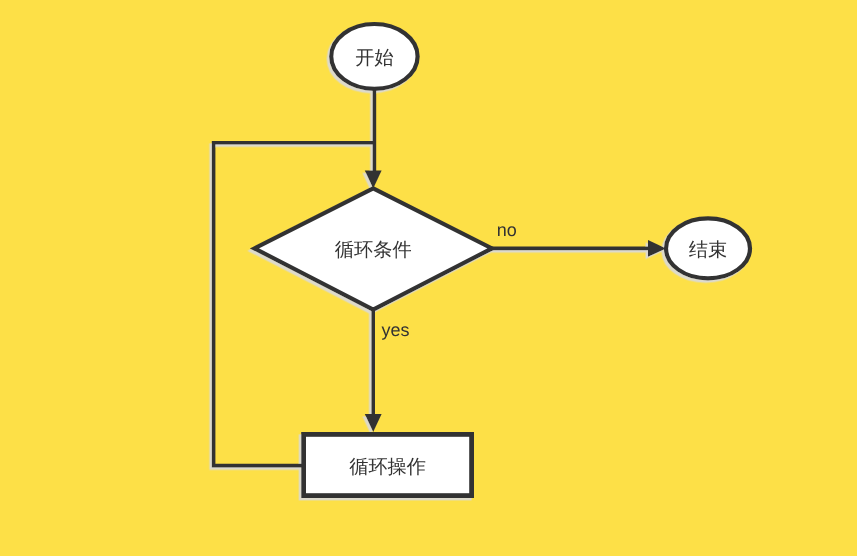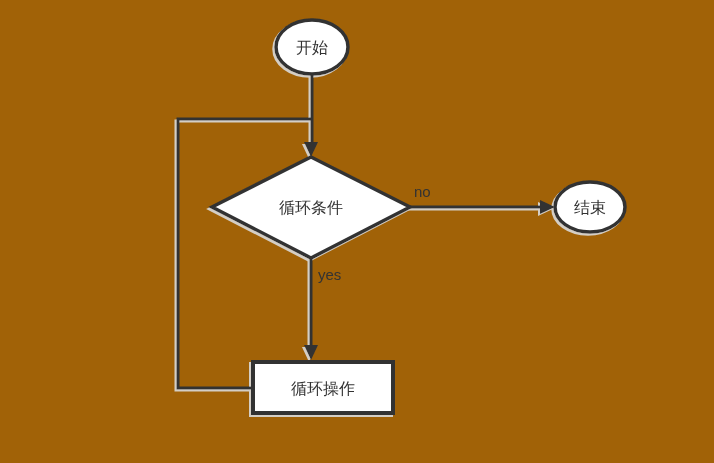--- a/index.html
+++ b/index.html
@@ -4,21 +4,21 @@
 <style>
   html, body {
     margin: 0;
     padding: 0;
     background: #ffffff;
   }
   .canvas-wrap {
     position: relative;
     width: 714px;
     height: 463px;
-    background: #a16207;
+    background: #fde047;
     overflow: hidden;
   }
   svg {
     display: block;
   }
   svg text {
     font-family: "Liberation Sans", "DejaVu Sans", sans-serif;
   }
   .node-label {
     font-size: 16px;

